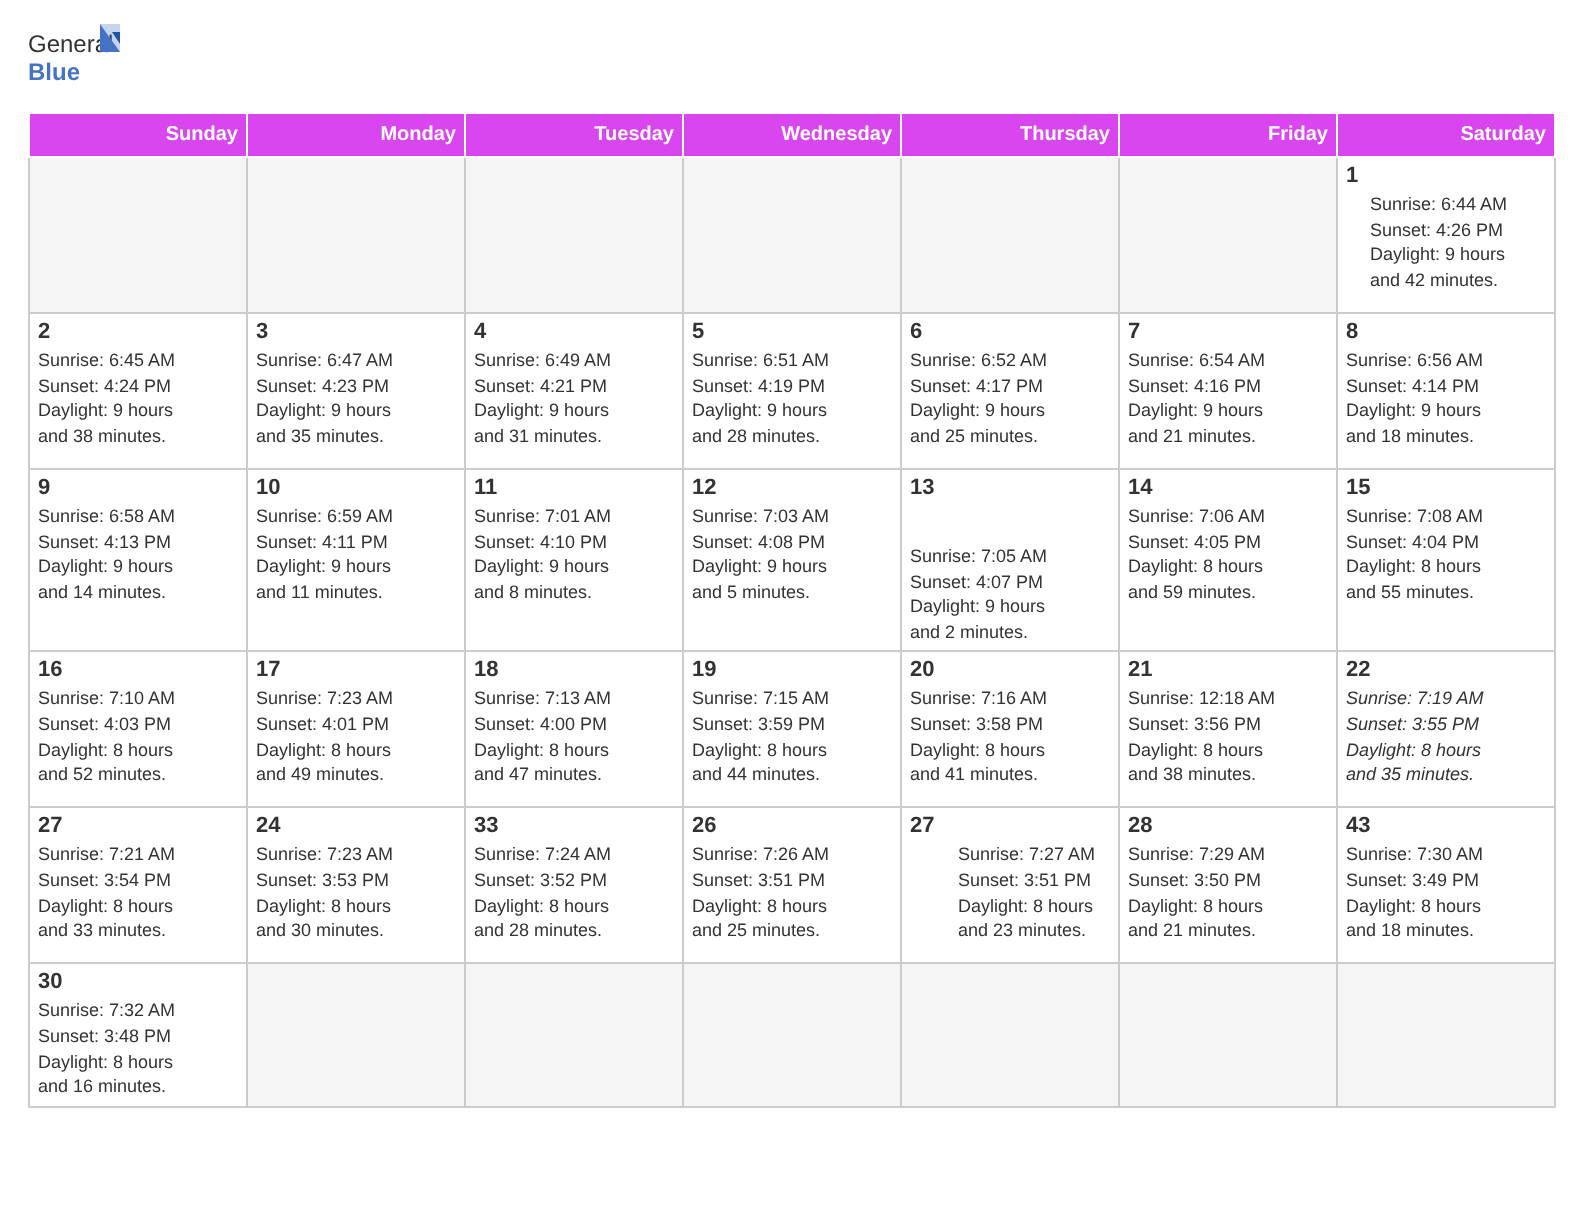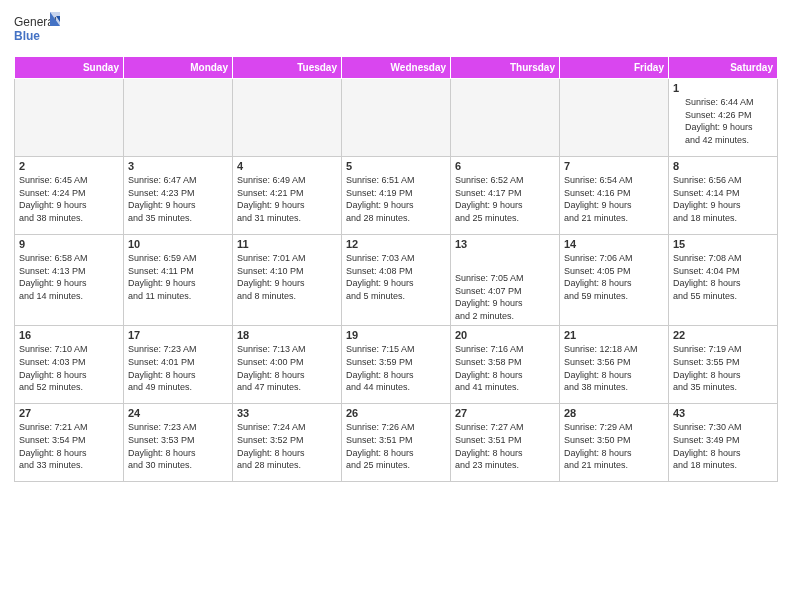--- a/index.html
+++ b/index.html
@@ -268,21 +268,21 @@
           </td>
           <td>
             <span class="day-number">21</span>
             <div class="day-info" style="white-space: pre-line;">Sunrise: 12:18 AM
 Sunset: 3:56 PM
 Daylight: 8 hours
 and 38 minutes.</div>
           </td>
           <td>
             <span class="day-number">22</span>
-            <div class="day-info" style="white-space: pre-line;">Sunrise: 7:19 AM
+            <div class="day-info" style="white-space: pre-line; font-style: italic;">Sunrise: 7:19 AM
 Sunset: 3:55 PM
 Daylight: 8 hours
 and 35 minutes.</div>
           </td>
         </tr>
         <tr>
           <td>
             <span class="day-number">27</span>
             <div class="day-info" style="white-space: pre-line;">Sunrise: 7:21 AM
 Sunset: 3:54 PM
@@ -305,35 +305,50 @@
           </td>
           <td>
             <span class="day-number">26</span>
             <div class="day-info" style="white-space: pre-line;">Sunrise: 7:26 AM
 Sunset: 3:51 PM
 Daylight: 8 hours
 and 25 minutes.</div>
           </td>
           <td>
             <span class="day-number">27</span>
-            <div class="day-info" style="white-space: pre-line;">Sunrise: 7:27 AM
+            <div class="day-info" style="white-space: pre-line; margin-left: 24px;">Sunrise: 7:27 AM
 Sunset: 3:51 PM
 Daylight: 8 hours
 and 23 minutes.</div>
           </td>
           <td>
             <span class="day-number">28</span>
             <div class="day-info" style="white-space: pre-line;">Sunrise: 7:29 AM
 Sunset: 3:50 PM
 Daylight: 8 hours
 and 21 minutes.</div>
           </td>
           <td>
             <span class="day-number">43</span>
             <div class="day-info" style="white-space: pre-line;">Sunrise: 7:30 AM
 Sunset: 3:49 PM
 Daylight: 8 hours
 and 18 minutes.</div>
           </td>
+        </tr>
+        <tr class="last-row">
+          <td>
+            <span class="day-number">30</span>
+            <div class="day-info" style="white-space: pre-line;">Sunrise: 7:32 AM
+Sunset: 3:48 PM
+Daylight: 8 hours
+and 16 minutes.</div>
+          </td>
+          <td class="empty"></td>
+          <td class="empty"></td>
+          <td class="empty"></td>
+          <td class="empty"></td>
+          <td class="empty"></td>
+          <td class="empty"></td>
         </tr>
       </tbody>
   </table>
 </div>
 
 </body></html>

